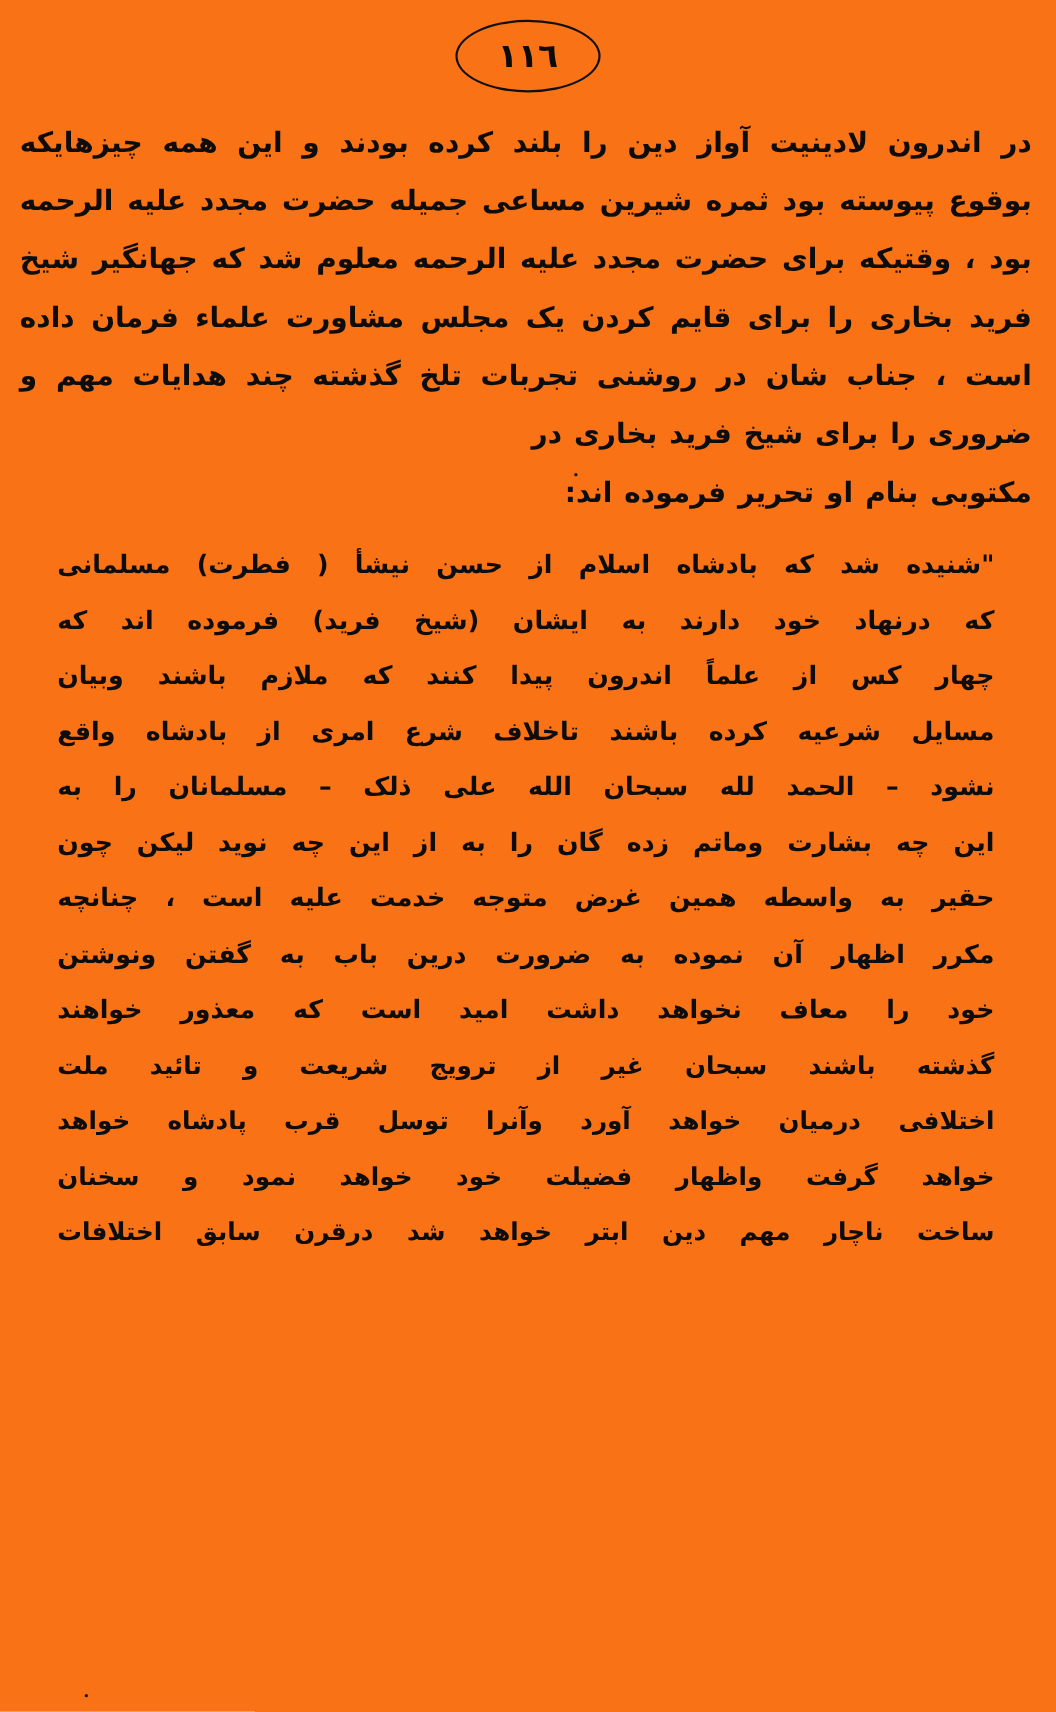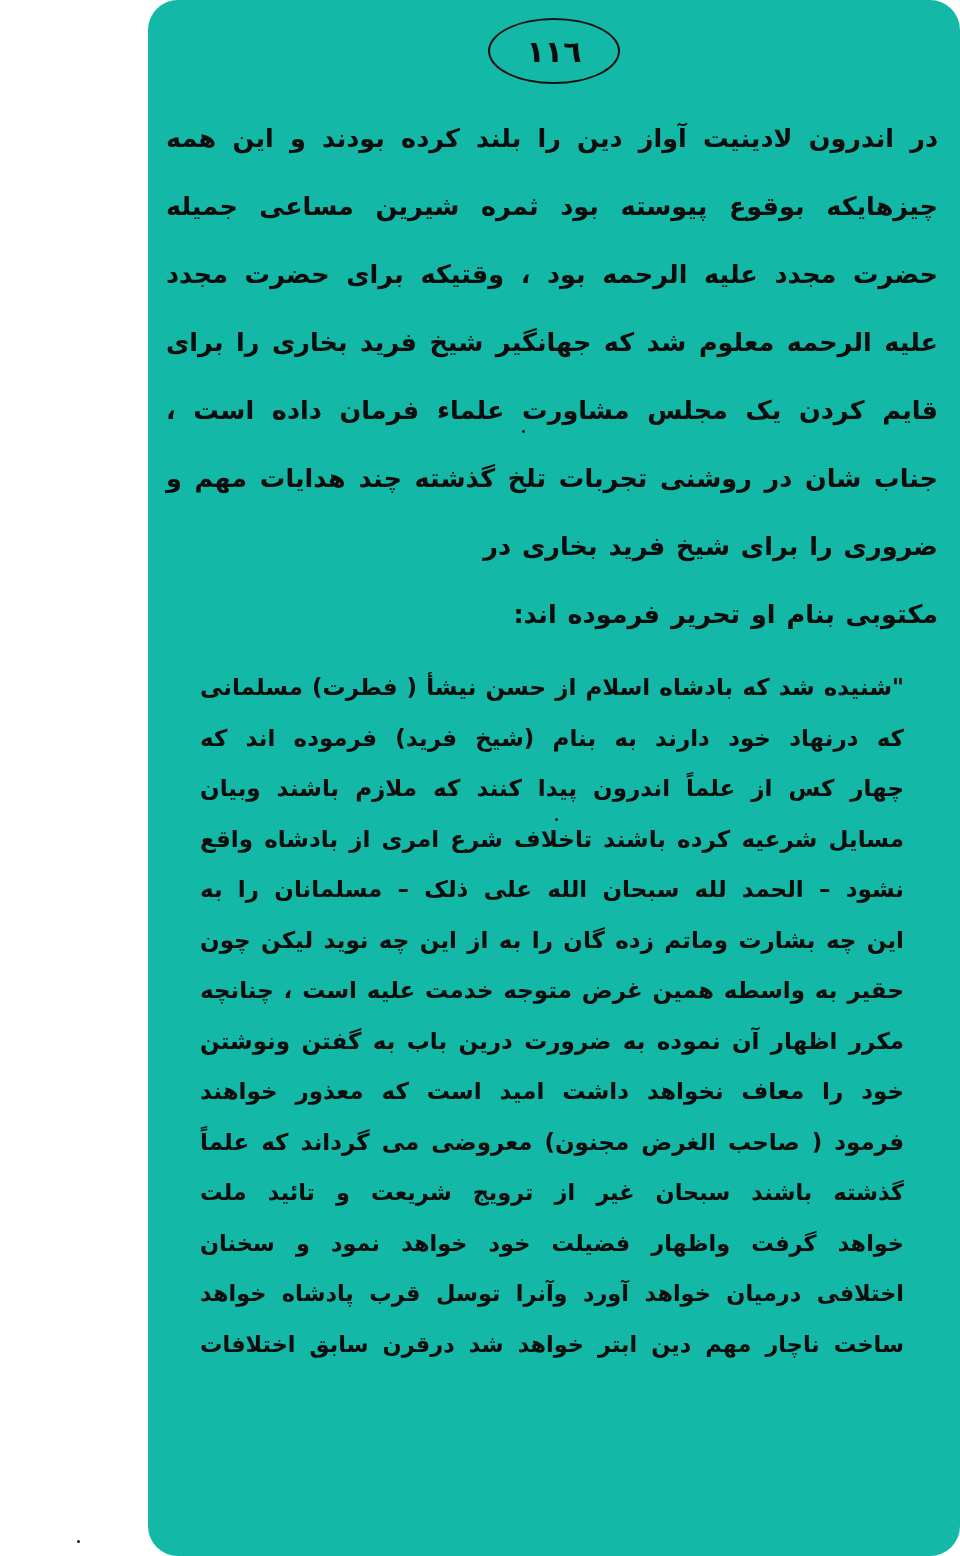--- a/index.html
+++ b/index.html
@@ -9,26 +9,25 @@
   }
   body {
     width: 960px;
     height: 1556px;
     position: relative;
     font-family: "DejaVu Sans", "Liberation Sans", sans-serif;
     color: #0d0d0d;
     overflow: hidden;
   }
   .page {
-    width: 812px;
+    width: 960px;
     height: 1556px;
     position: relative;
     box-sizing: border-box;
-    background: #14b8a6;
-    border-radius: 30px;
+    background: #f97316;
   }
   
   .page-number-wrap {
     position: absolute;
     top: 18px;
     left: 0;
     right: 0;
     display: flex;
     justify-content: center;
   }
@@ -54,21 +53,21 @@
     right: 0;
     padding: 0 22px 0 18px;
     box-sizing: border-box;
     direction: rtl;
     text-align: justify;
     text-align-last: justify;
   }
 
   .para-intro {
     font-size: 25.5px;
-    line-height: 68px;
+    line-height: 53px;
     font-weight: 700;
     letter-spacing: 0px;
     word-spacing: 2px;
     margin: 0 0 14px 0;
     direction: rtl;
     text-align: justify;
     text-align-last: right;
   }
   .para-intro .last-line {
     display: block;
@@ -124,32 +123,31 @@
       <span>بود ثمره شیرین مساعی جمیله حضرت مجدد علیه الرحمه بود ، وقتیکه برای</span>
       <span>حضرت مجدد علیه الرحمه معلوم شد که جهانگیر شیخ فرید بخاری را برای قایم</span>
       <span>کردن یک مجلس مشاورت علماء فرمان داده است ، جناب شان در روشنی</span>
       <span>تجربات تلخ گذشته چند هدایات مهم و ضروری را برای شیخ فرید بخاری در</span>
       <span class="last-line">مکتوبی بنام او تحریر فرموده اند:</span>
     </p>
 
     <div class="quote-block">
       <p>
         <span class="q-line">"شنیده شد که بادشاه اسلام از حسن نیشأ ( فطرت) مسلمانی</span>
-        <span class="q-line">که درنهاد خود دارند به بنام (شیخ فرید) فرموده اند که</span>
+        <span class="q-line">که درنهاد خود دارند به ایشان (شیخ فرید) فرموده اند که</span>
         <span class="q-line">چهار کس از علماً اندرون پیدا کنند که ملازم باشند وبیان</span>
         <span class="q-line">مسایل شرعیه کرده باشند تاخلاف شرع امری از بادشاه واقع</span>
         <span class="q-line">نشود – الحمد لله سبحان الله علی ذلک – مسلمانان را به</span>
         <span class="q-line">این چه بشارت وماتم زده گان را به از این چه نوید لیکن چون</span>
         <span class="q-line">حقیر به واسطه همین غرض متوجه خدمت علیه است ، چنانچه</span>
         <span class="q-line">مکرر اظهار آن نموده به ضرورت درین باب به گفتن ونوشتن</span>
         <span class="q-line">خود را معاف نخواهد داشت امید است که معذور خواهند</span>
-        <span class="q-line">فرمود ( صاحب الغرض مجنون) معروضی می گرداند که علماً</span>
         <span class="q-line narrow">گذشته باشند سبحان غیر از ترویج شریعت و تائید ملت</span>
+        <span class="q-line narrow">اختلافی درمیان خواهد آورد وآنرا توسل قرب پادشاه خواهد</span>
         <span class="q-line narrow">خواهد گرفت واظهار فضیلت خود خواهد نمود و سخنان</span>
-        <span class="q-line narrow">اختلافی درمیان خواهد آورد وآنرا توسل قرب پادشاه خواهد</span>
         <span class="q-line narrow">ساخت ناچار مهم دین ابتر خواهد شد درقرن سابق اختلافات</span>
       </p>
     </div>
 
   </div>
 
   <span class="stray-dot dot-a"></span>
   <span class="stray-dot dot-b"></span>
   <span class="stray-dot dot-c"></span>
 

